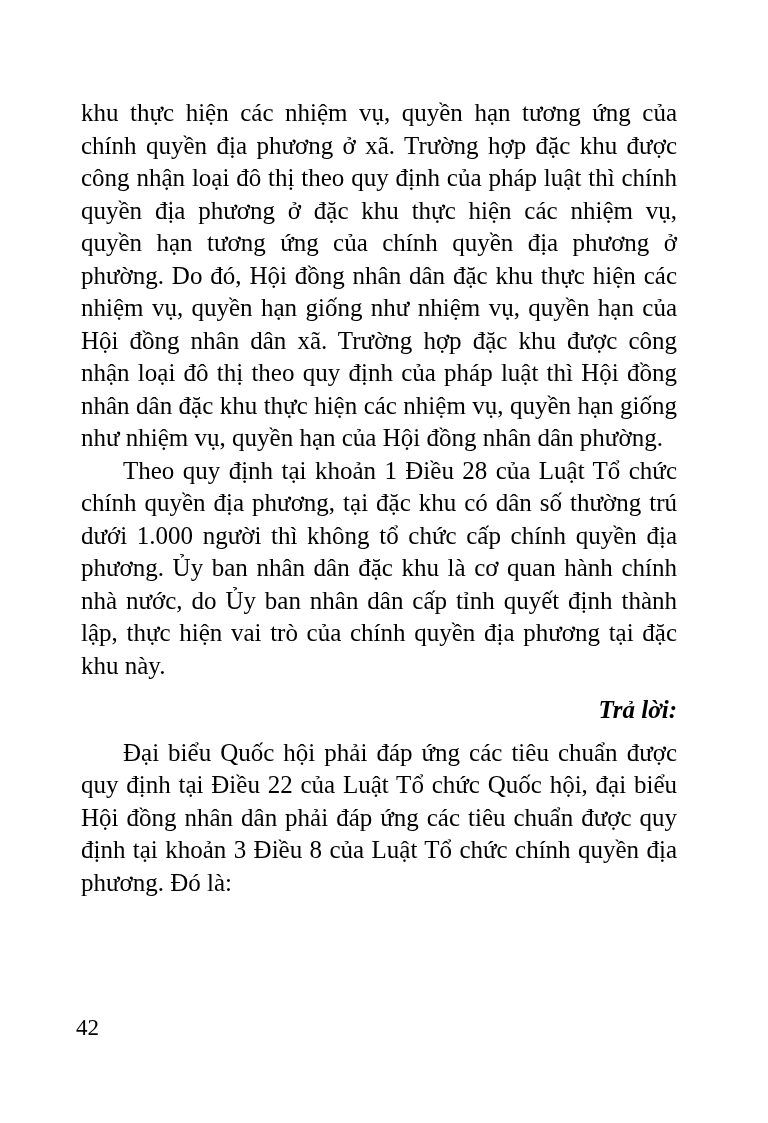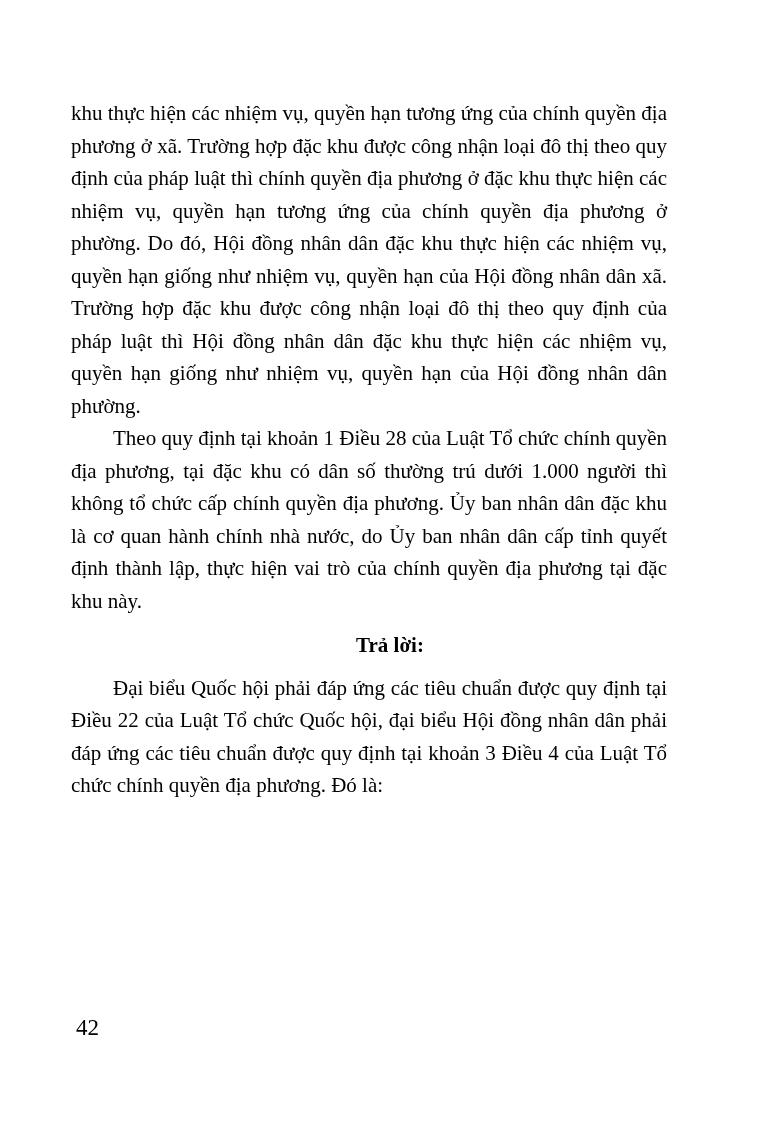--- a/index.html
+++ b/index.html
@@ -11,59 +11,60 @@
     position: relative;
     width: 768px;
     height: 1123px;
     background: #ffffff;
     overflow: hidden;
     font-family: "Liberation Serif", "DejaVu Serif", serif;
     color: #000000;
   }
   .content {
     position: absolute;
-    left: 71px;
+    left: 81px;
     top: 97px;
     width: 596px;
-    font-size: 21px;
+    font-size: 25px;
     line-height: 32.5px;
     text-align: justify;
   }
   .content p {
     margin: 0;
   }
   .para-indent {
     text-indent: 42px;
   }
   .question-heading {
     font-weight: bold;
     text-indent: 42px;
     margin-top: 27px !important;
   }
   .answer-label {
     font-weight: bold;
+    font-style: italic;
     text-indent: 42px;
     margin-top: 12px !important;
-    text-align: center;
+    text-align: right;
   }
   .para-answer {
     margin-top: 10px !important;
   }
   .page-number {
     position: absolute;
     left: 76px;
     top: 1012px;
     font-size: 23px;
     line-height: 32px;
   }
 </style>
 </head>
 <body>
 
 <div class="page">
   <div class="content">
     <p class="para-body">khu thực hiện các nhiệm vụ, quyền hạn tương ứng của chính quyền địa phương ở xã. Trường hợp đặc khu được công nhận loại đô thị theo quy định của pháp luật thì chính quyền địa phương ở đặc khu thực hiện các nhiệm vụ, quyền hạn tương ứng của chính quyền địa phương ở phường. Do đó, Hội đồng nhân dân đặc khu thực hiện các nhiệm vụ, quyền hạn giống như nhiệm vụ, quyền hạn của Hội đồng nhân dân xã. Trường hợp đặc khu được công nhận loại đô thị theo quy định của pháp luật thì Hội đồng nhân dân đặc khu thực hiện các nhiệm vụ, quyền hạn giống như nhiệm vụ, quyền hạn của Hội đồng nhân dân phường.</p>
     <p class="para-body para-indent">Theo quy định tại khoản 1 Điều 28 của Luật Tổ chức chính quyền địa phương, tại đặc khu có dân số thường trú dưới 1.000 người thì không tổ chức cấp chính quyền địa phương. Ủy ban nhân dân đặc khu là cơ quan hành chính nhà nước, do Ủy ban nhân dân cấp tỉnh quyết định thành lập, thực hiện vai trò của chính quyền địa phương tại đặc khu này.</p>
     <p class="answer-label">Trả lời:</p>
-    <p class="para-body para-indent para-answer">Đại biểu Quốc hội phải đáp ứng các tiêu chuẩn được quy định tại Điều 22 của Luật Tổ chức Quốc hội, đại biểu Hội đồng nhân dân phải đáp ứng các tiêu chuẩn được quy định tại khoản 3 Điều 4 của Luật Tổ chức chính quyền địa phương. Đó là:</p>
+    <p class="para-body para-indent para-answer">Đại biểu Quốc hội phải đáp ứng các tiêu chuẩn được quy định tại Điều 22 của Luật Tổ chức Quốc hội, đại biểu Hội đồng nhân dân phải đáp ứng các tiêu chuẩn được quy định tại khoản 3 Điều 8 của Luật Tổ chức chính quyền địa phương. Đó là:</p>
   </div>
   <div class="page-number">42</div>
 </div>
 
 </body></html>

